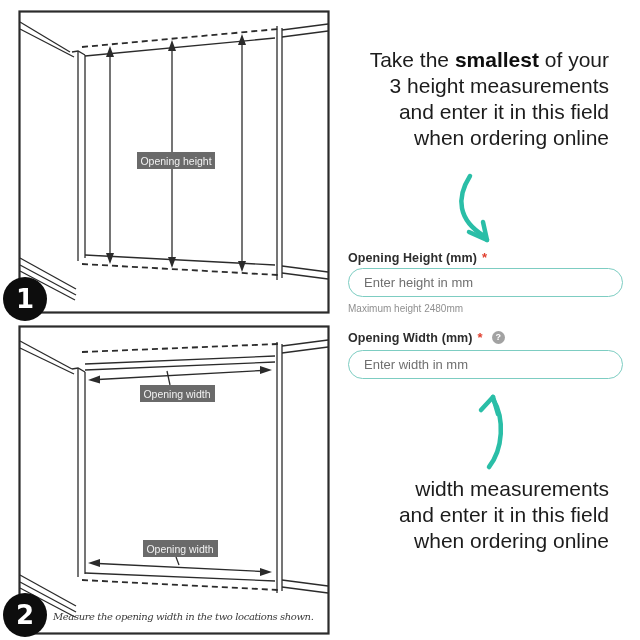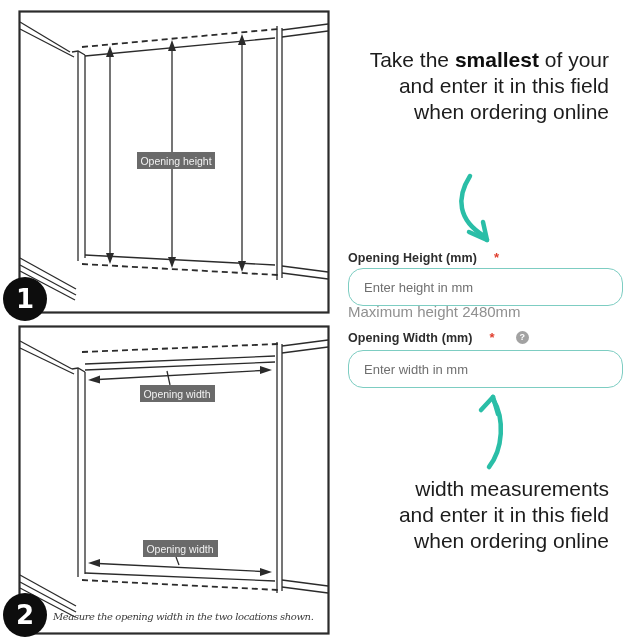--- a/index.html
+++ b/index.html
@@ -16,31 +16,31 @@
   .badge{position:absolute;width:44px;height:44px;border-radius:50%;background:#0D0D0D;
          color:#fff;text-align:center;line-height:44px;font-size:26px;font-weight:bold;
          font-family:"DejaVu Sans",sans-serif;}
   .caption{position:absolute;left:53px;font-family:"DejaVu Serif",serif;font-style:italic;
            font-weight:500;font-size:10px;letter-spacing:-0.4px;color:#3a3a3a;white-space:nowrap;}
   
   .note{position:absolute;left:333px;width:276px;text-align:right;font-size:21px;
         line-height:26px;color:#1c1c1c;font-weight:500;}
   .note b{font-weight:800;color:#0e0e0e;}
   .note div{white-space:nowrap;}
-  .field-label{position:absolute;left:348px;display:flex;align-items:center;gap:16px;
+  .field-label{position:absolute;left:348px;display:flex;align-items:center;gap:4px;
                font-size:12.5px;font-weight:bold;color:#2d2d2d;letter-spacing:0.1px;}
   .req{color:#E03E2D;font-size:13px;font-weight:bold;margin-left:1px;}
   .help-badge{width:13px;height:13px;border-radius:50%;background:#A2A2A2;color:#fff;
               font-size:9px;font-weight:bold;line-height:13px;text-align:center;margin-left:5px;
               cursor:pointer;}
-  .pill-input{position:absolute;left:348px;width:275px;height:38px;box-sizing:border-box;
+  .pill-input{position:absolute;left:348px;width:275px;height:29px;box-sizing:border-box;
               border:1.6px solid #7DCDC2;border-radius:15px;padding:0 15px;font-size:13px;
               color:#444;outline:none;background:#fff;font-family:"Liberation Sans",sans-serif;}
   .pill-input::placeholder{color:#6f6f6f;opacity:1;}
-  .helper{position:absolute;left:348px;font-size:15px;color:#909090;}
+  .helper{position:absolute;left:348px;font-size:10px;color:#909090;}
   .curve-arrow{position:absolute;}
   .curve-arrow path{stroke:#2ABEA7;stroke-width:4.5;fill:none;stroke-linecap:round;stroke-linejoin:round;}
 </style>
 </head>
 <body>
 
 <div class="canvas">
 
   <svg class="diagram-svg" style="top:10px" width="312" height="304" viewBox="0 0 312 304">
     <rect class="dframe" x="1.5" y="1.5" width="309" height="301"></rect>
@@ -122,20 +122,21 @@
       <path class="dline" d="M158,232 L161,240"></path>
       <rect class="dlabel-bg" x="125" y="215" width="75" height="17"></rect>
       <text class="dlabel-text" x="162" y="227.5" text-anchor="middle">Opening width</text>
     </g>
   </svg>
   <div class="badge" style="left:3px;top:593px">2</div>
   <div class="caption" style="top:611px">Measure the opening width in the two locations shown.</div>
 
   <div class="note" style="top:47px">
     <div><span>Take the </span><b>smallest</b><span> of your</span></div>
+    <div>3 height measurements</div>
     <div>and enter it in this field</div>
     <div>when ordering online</div>
   </div>
 
   <svg class="curve-arrow" style="left:448px;top:170px" width="60" height="80" viewBox="0 0 60 80">
     <path d="M22,6 C8,28 10,50 36,66"></path>
     <path d="M39,70 L35,52"></path>
     <path d="M39,70 L21,62"></path>
   </svg>
 

